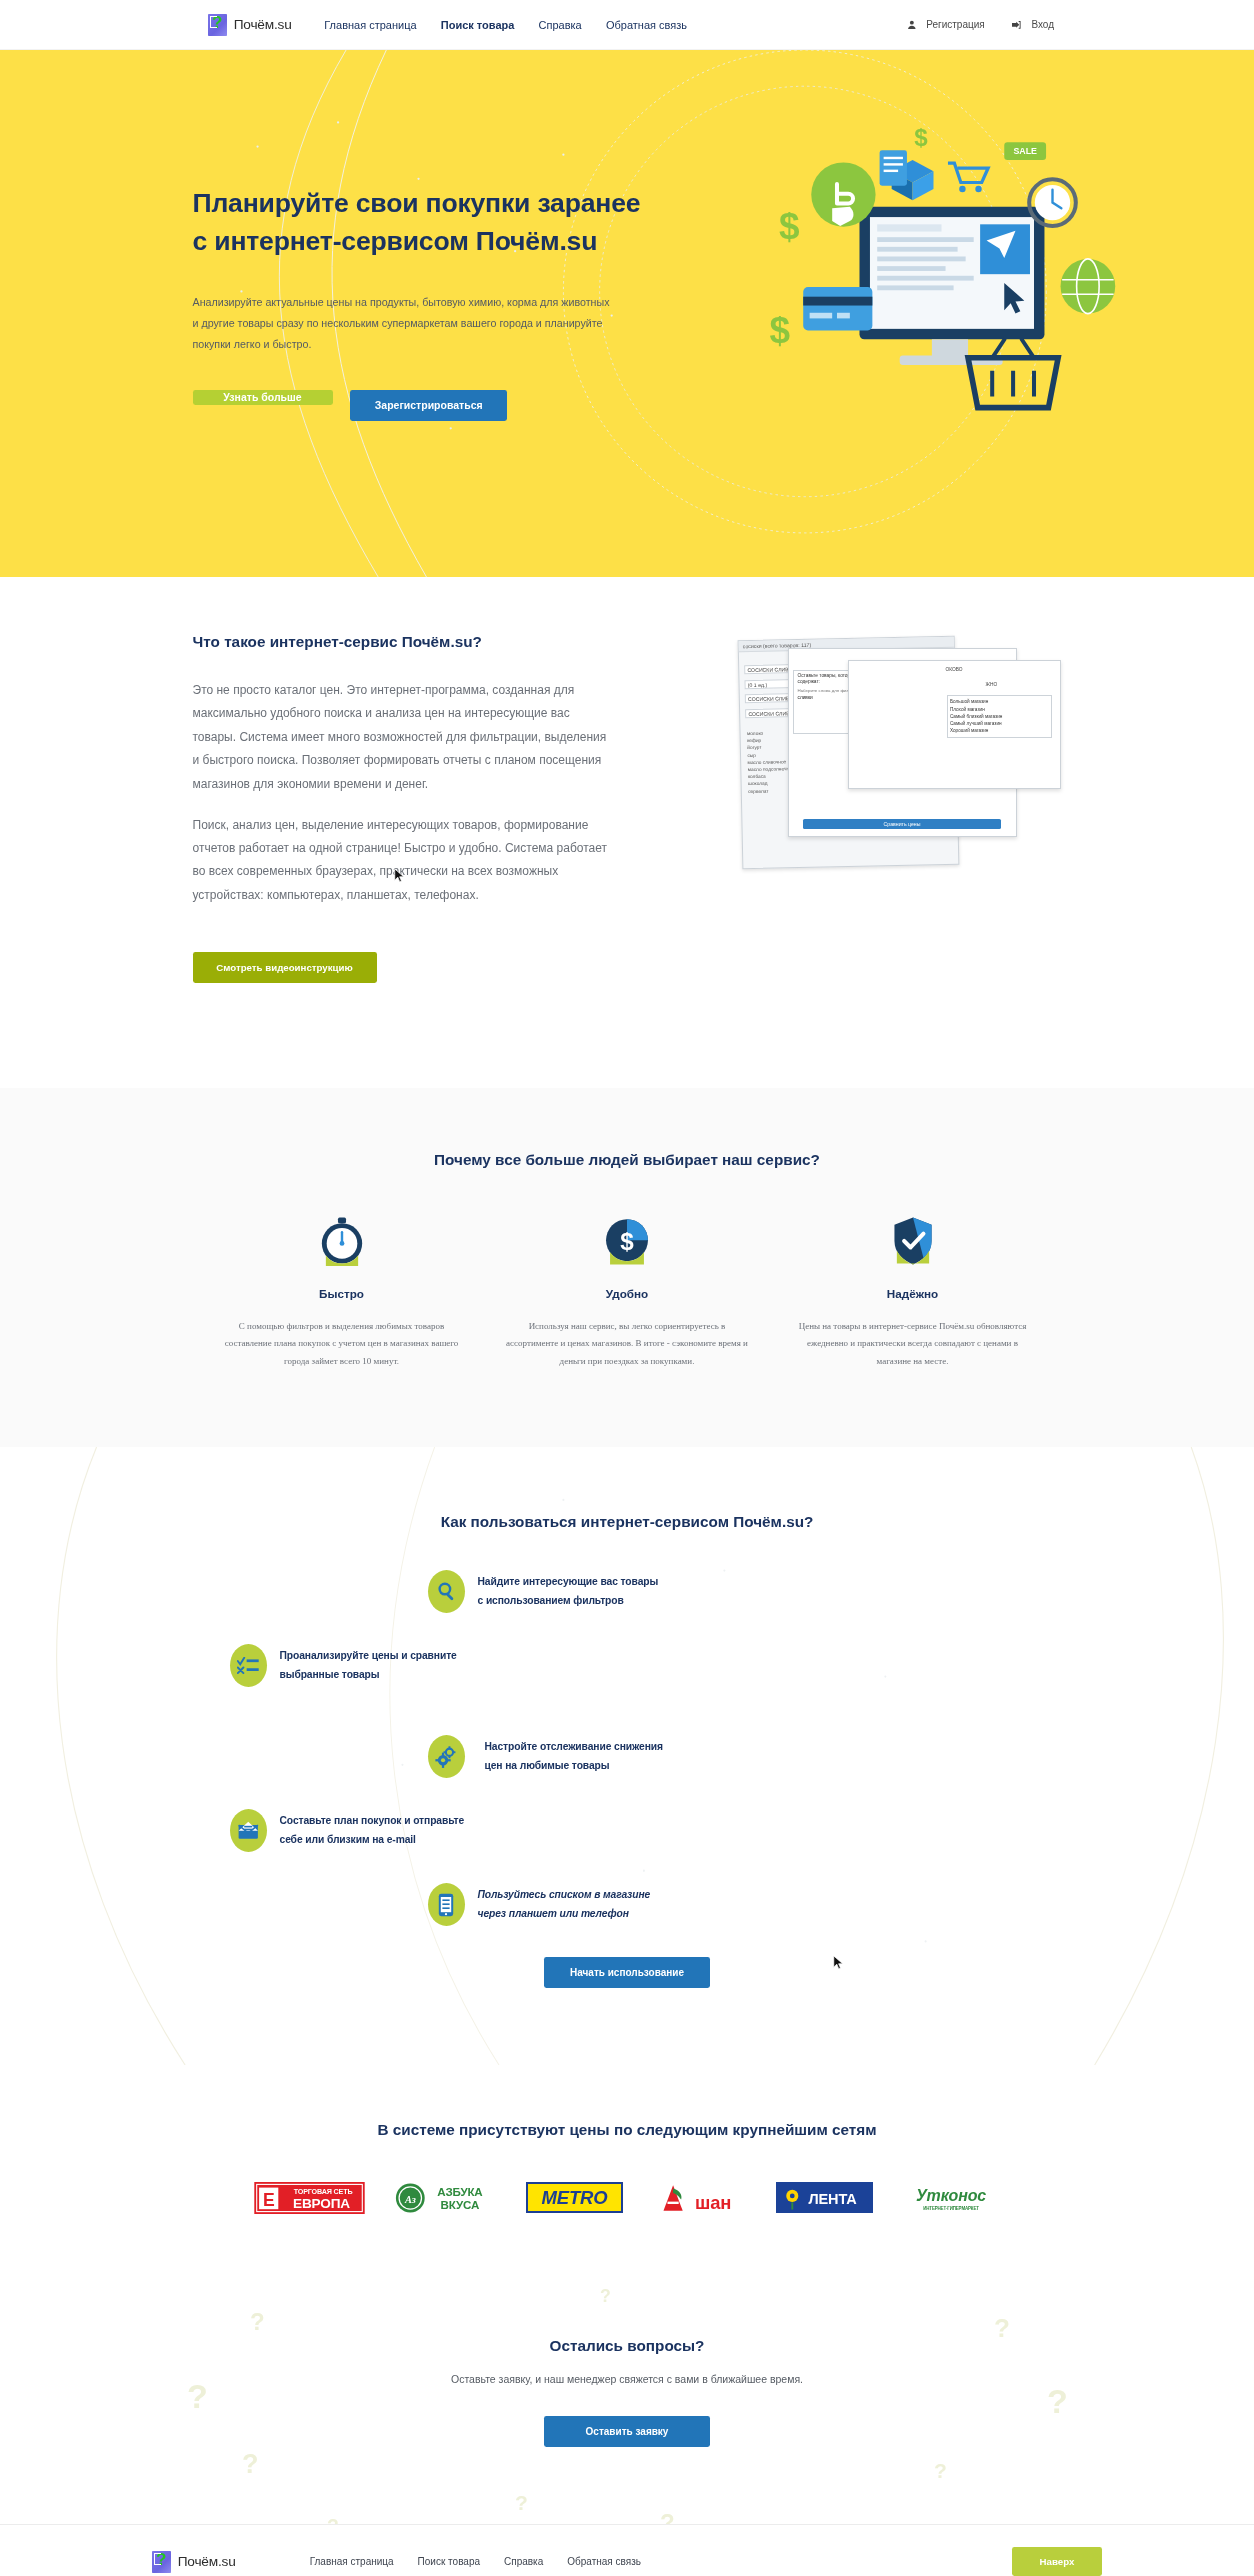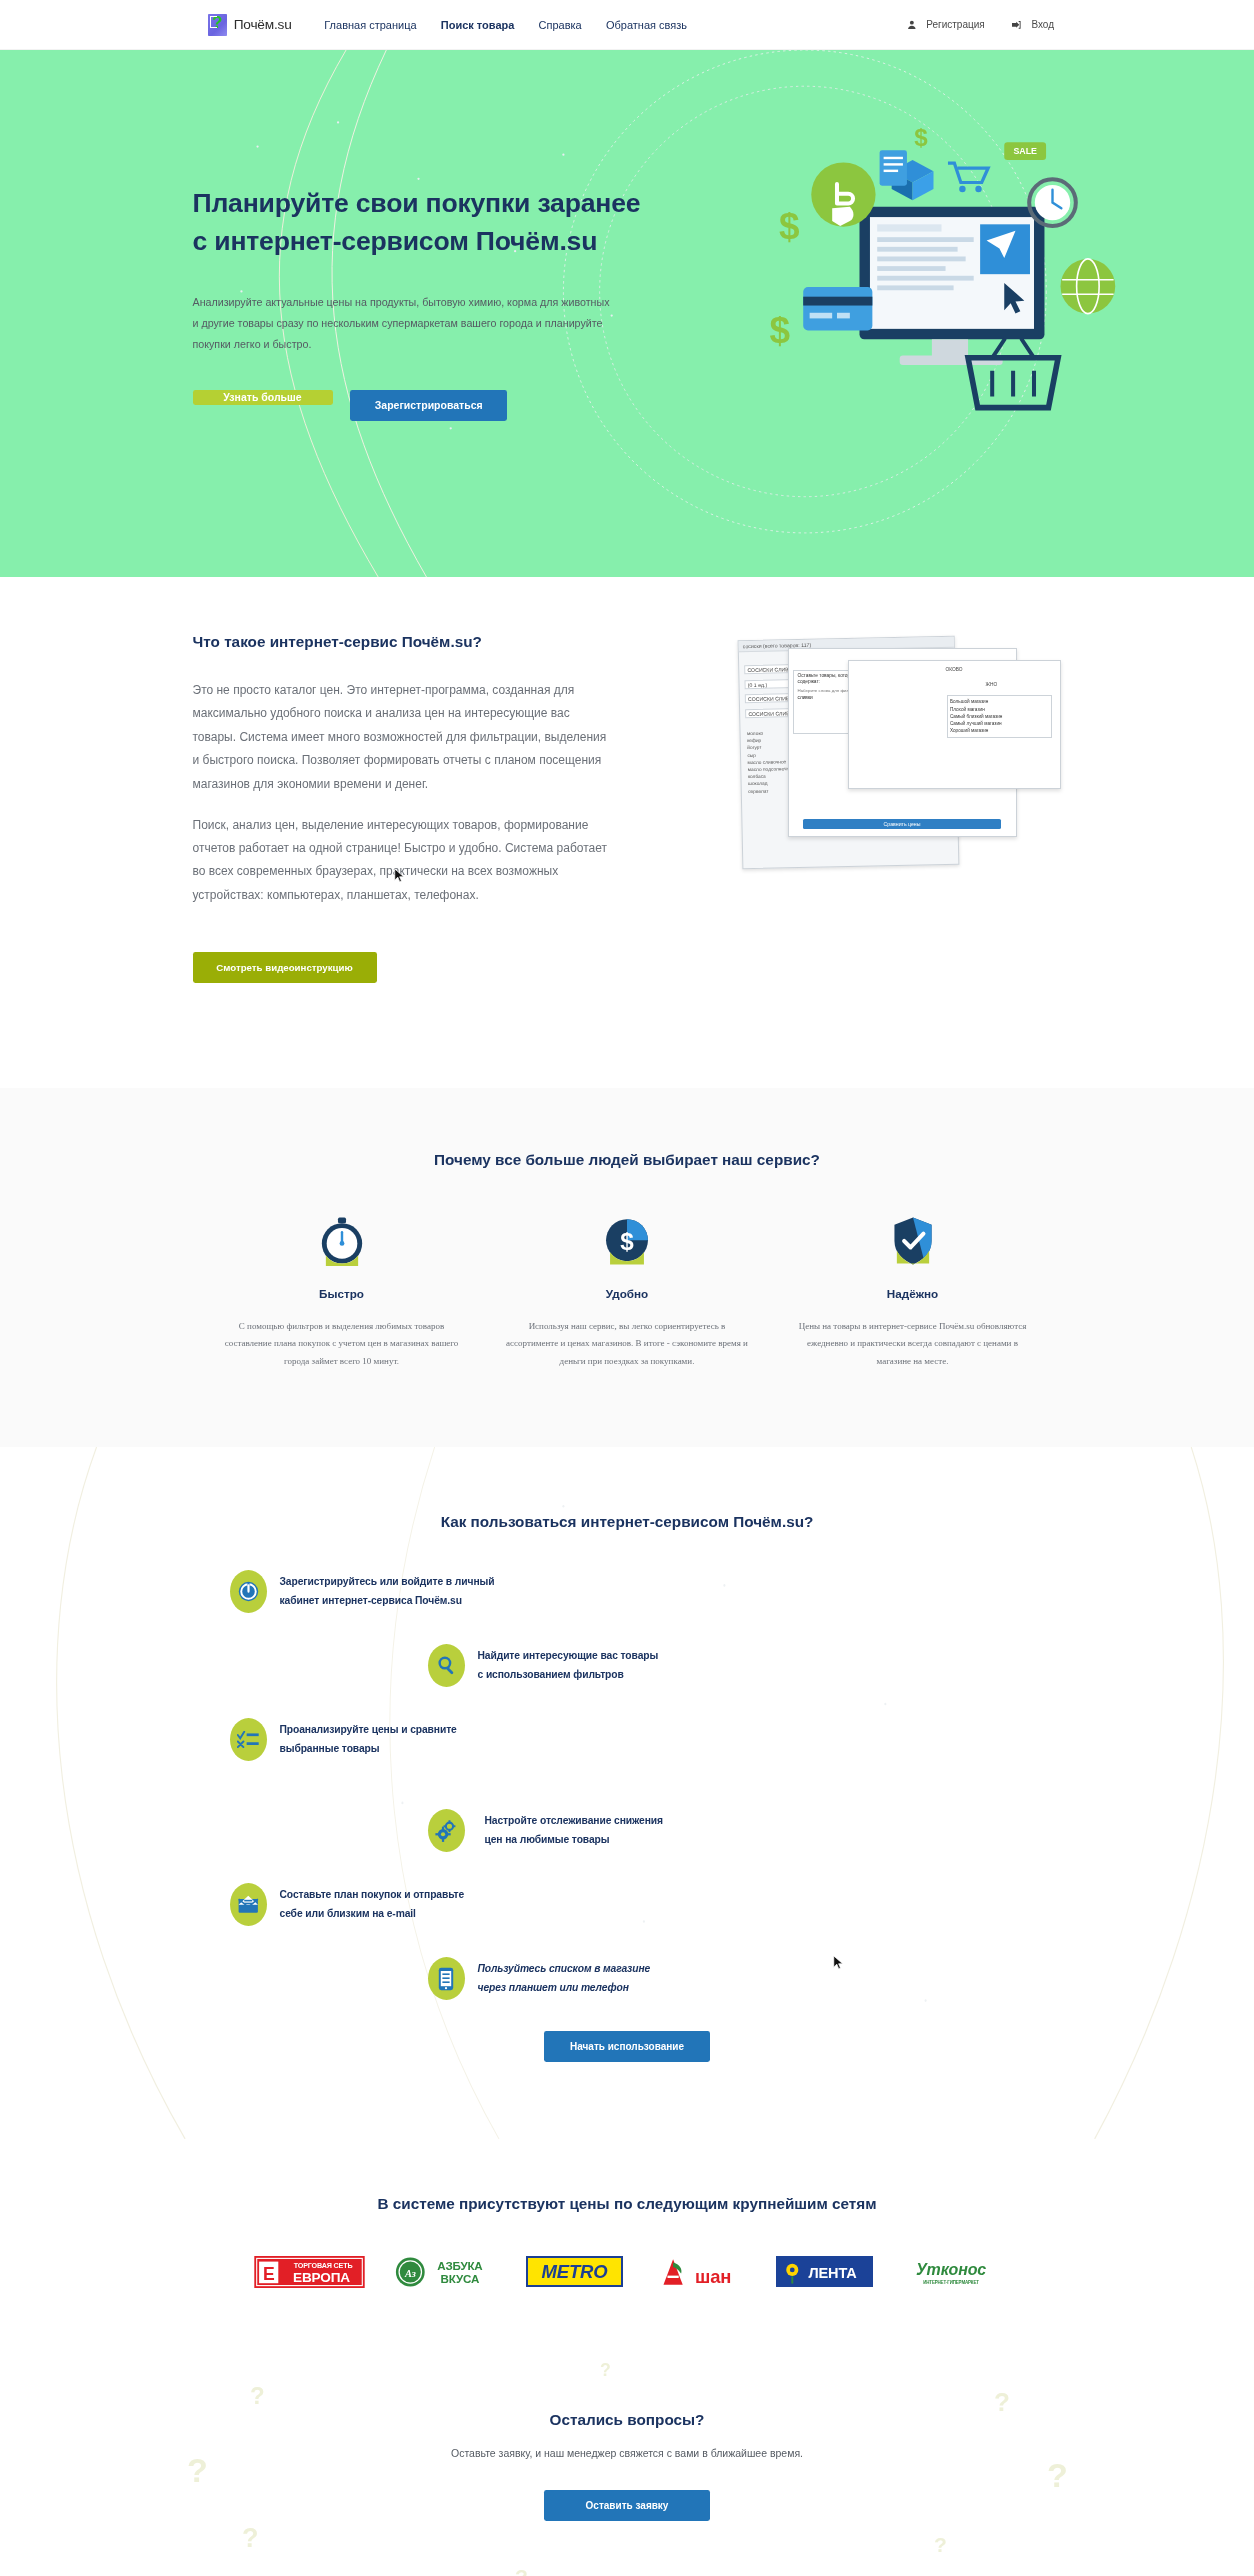--- a/index.html
+++ b/index.html
@@ -89,21 +89,21 @@
     display: flex;
     align-items: center;
     gap: 10px;
   }
   .mini-icon { width: 9.7px; height: 9.7px; display: inline-block; fill: #444; }
 
   
   .hero {
     position: relative;
     height: 527px;
-    background: #86efac;
+    background: #fde047;
     overflow: hidden;
   }
   .hero-bg {
     position: absolute; inset: 0;
     pointer-events: none;
   }
   .hero-inner {
     position: relative;
     width: 869px;
     margin: 0 auto;
@@ -655,35 +655,20 @@
         <circle cx="1100" cy="260" r="1.3"></circle>
           <circle cx="500" cy="360" r="1.3"></circle>
         <circle cx="800" cy="480" r="1.3"></circle>
           <circle cx="1150" cy="560" r="1.3"></circle>
       </g>
     </svg>
 
     <h2 class="section-title">Как пользоваться интернет-сервисом Почём.su?</h2>
     <div class="steps">
 
-      <div class="step s1">
-        <div class="step-icon">
-          <svg width="21" height="21" viewBox="0 0 26 26">
-            <circle cx="13" cy="13" r="12" fill="#2275b8"></circle>
-            <circle cx="13" cy="13" r="9" fill="none" stroke="#fff" stroke-width="2.4"></circle>
-            <rect x="11.8" y="3.5" width="2.4" height="11" rx="1.2" fill="#fff"></rect>
-            <rect x="11.8" y="3.5" width="2.4" height="11" rx="1.2" fill="#2275b8" transform="translate(0,-2)"></rect>
-            <rect x="11.8" y="4" width="2.4" height="9" rx="1.2" fill="#fff"></rect>
-          </svg>
-        </div>
-        <div class="step-text">
-          <span>Зарегистрируйтесь или войдите в личный</span><br>
-          <span>кабинет интернет-сервиса Почём.su</span>
-        </div>
-      </div>
 
       <div class="step s2">
         <div class="step-icon">
           <svg width="21" height="21" viewBox="0 0 26 26">
             <circle cx="11" cy="10" r="8" fill="#2275b8"></circle>
             <circle cx="11" cy="10" r="5" fill="#b9cf3c"></circle>
             <rect x="15" y="15" width="10" height="3.4" rx="1.7" fill="#2275b8" transform="rotate(45 15 15)"></rect>
           </svg>
         </div>
         <div class="step-text">

